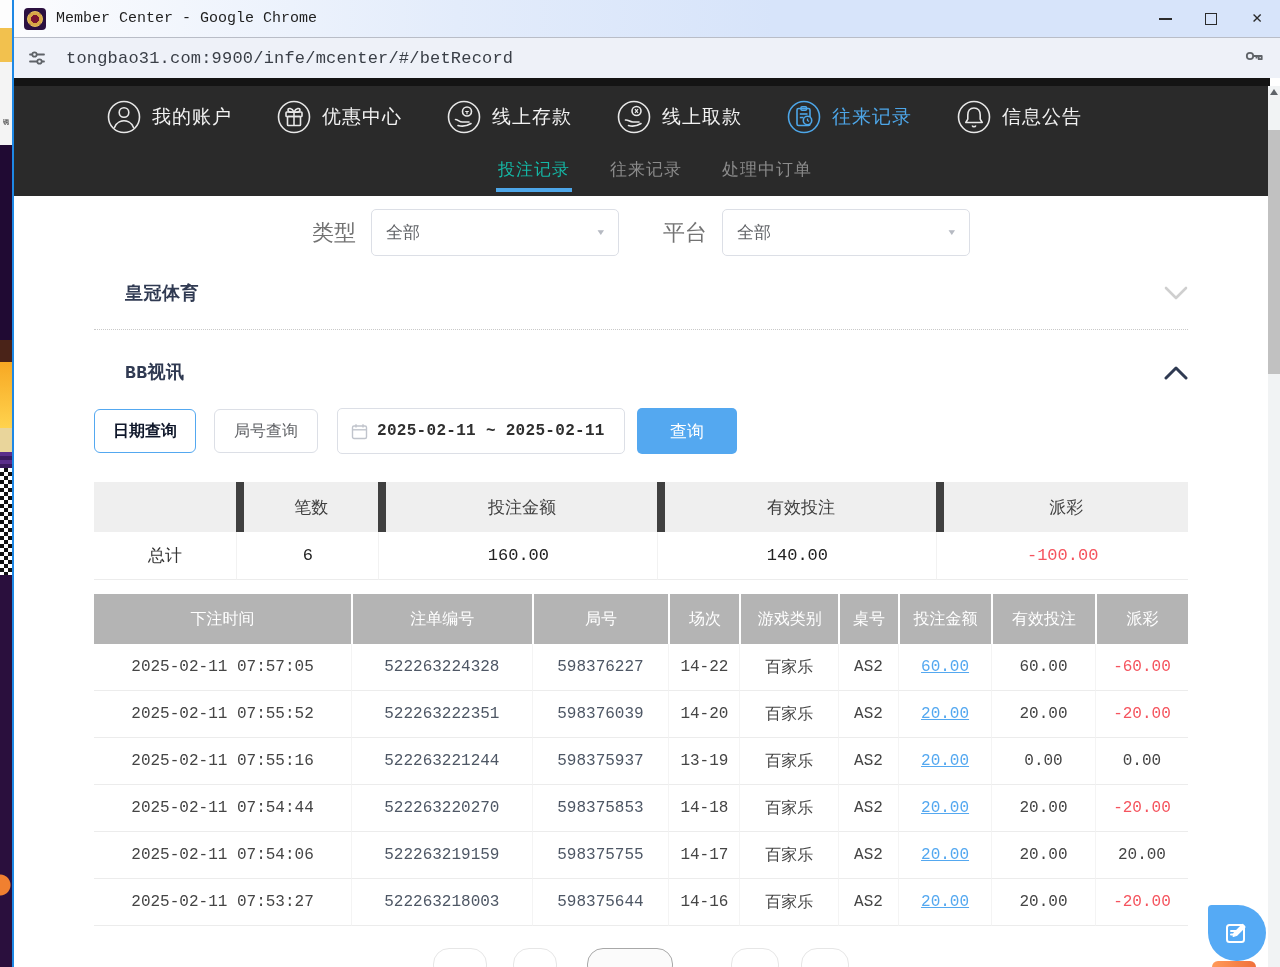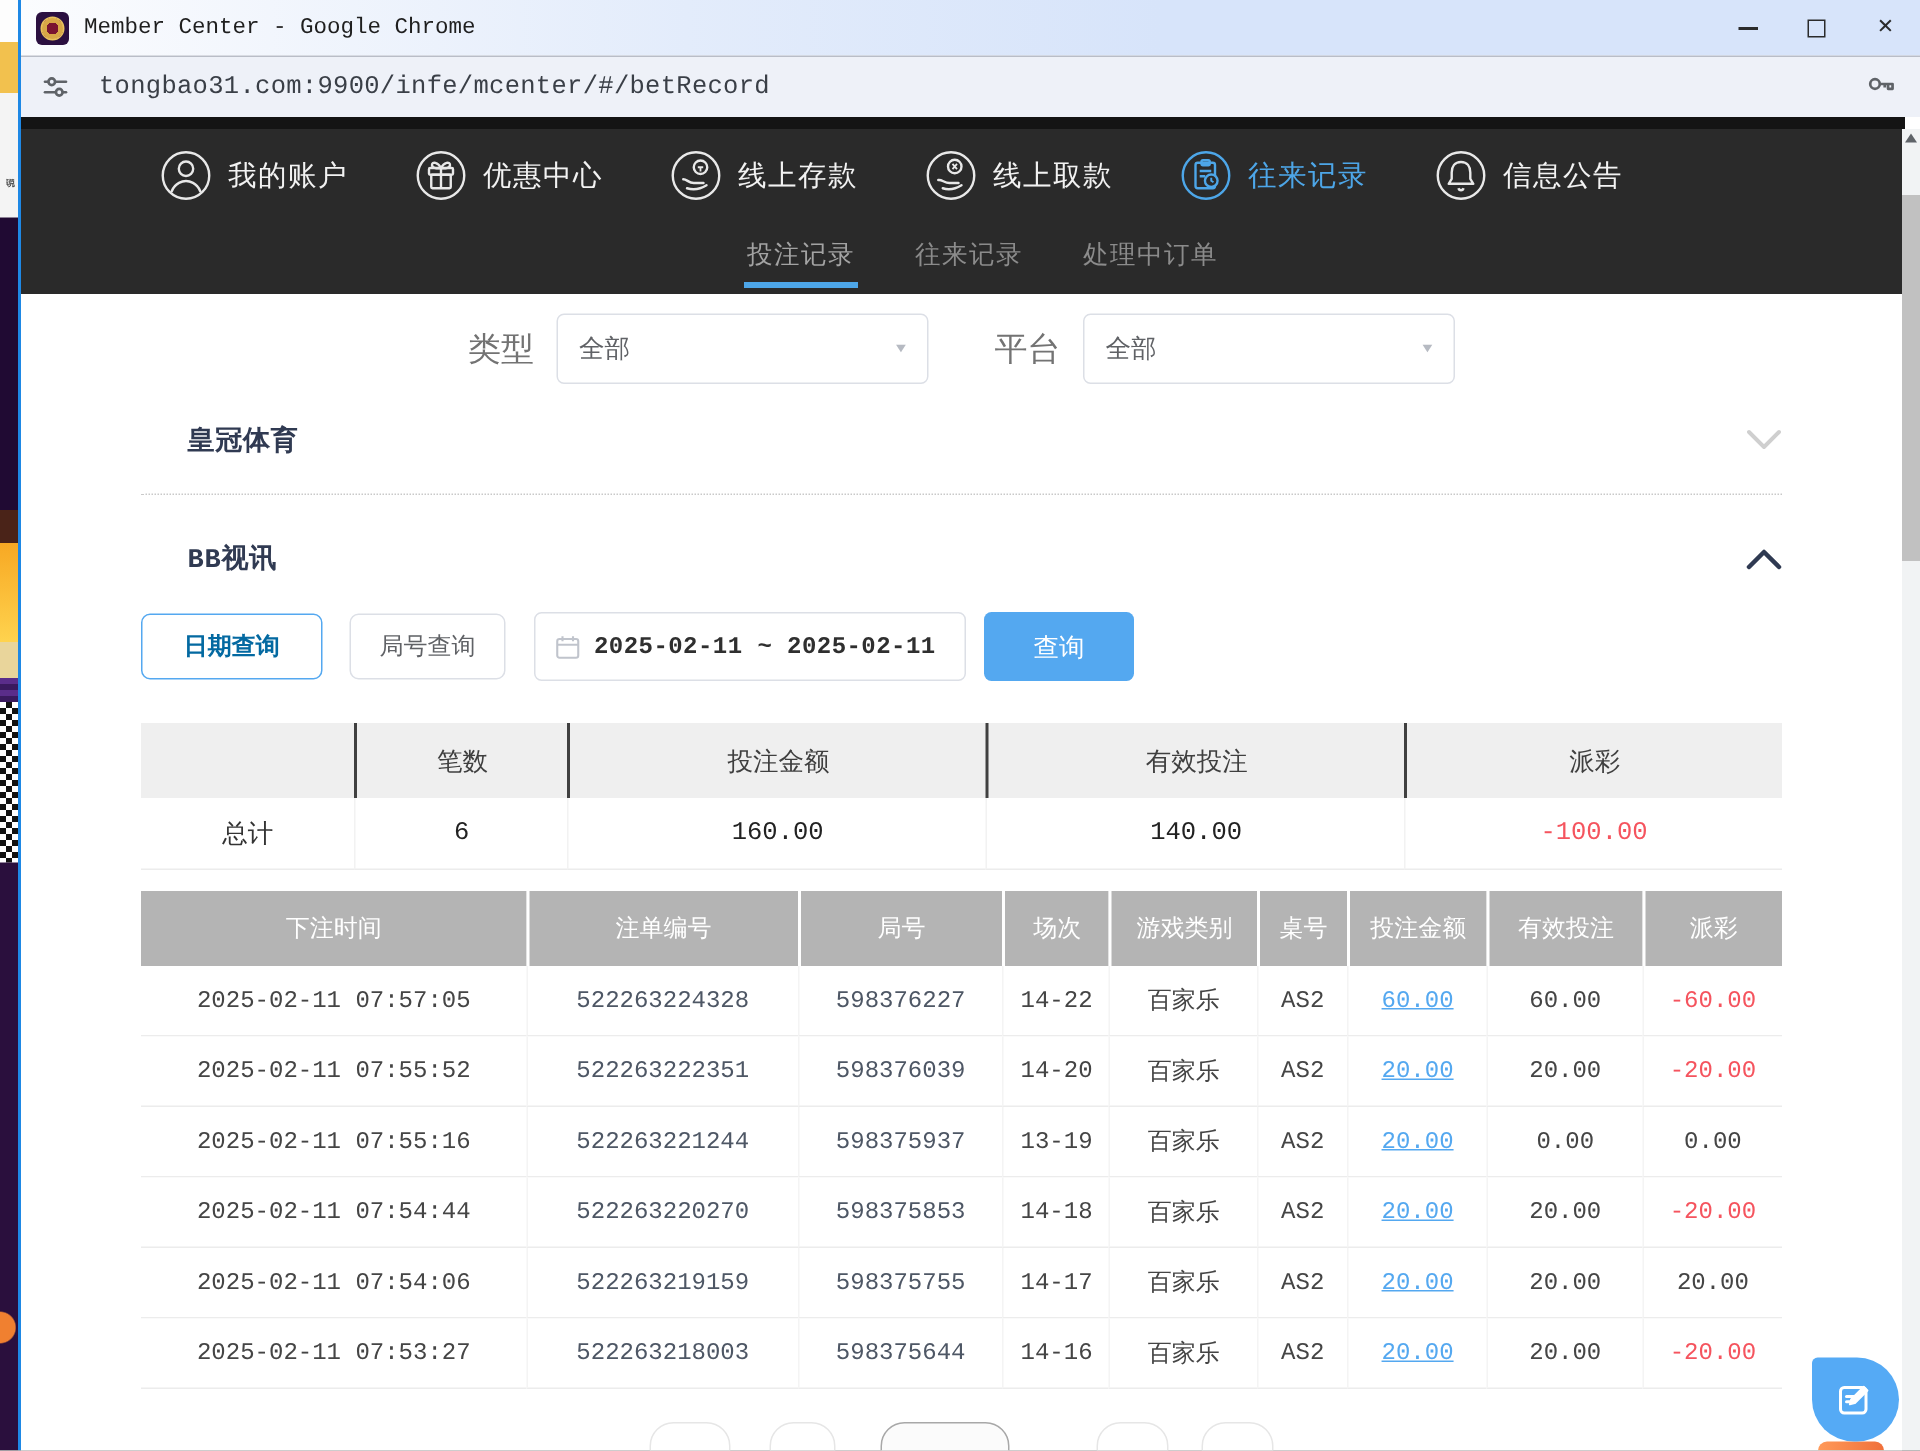--- a/index.html
+++ b/index.html
@@ -54,21 +54,21 @@
   .mainnav { height:62px; background:#2a2a2a; display:flex; align-items:center; padding-left:92px; gap:44px; flex:0 0 auto; }
   .nav-item { display:flex; align-items:center; gap:10px; color:#f2f2f2; cursor:pointer; }
   .nav-item .ic { width:36px; height:36px; color:#e8e8e8; }
   .nav-item .lbl { font-size:19px; letter-spacing:1px; }
   .nav-item.active { color:#4da6e8; }
   .nav-item.active .ic { color:#4da6e8; }
   .ic svg { width:100%; height:100%; display:block; }
 
   .subtabs { height:48px; background:#2a2a2a; display:flex; align-items:flex-start; justify-content:center; gap:40px; flex:0 0 auto; }
   .subtab { font-size:17px; color:#8b8b8b; padding-top:10px; position:relative; height:48px; cursor:pointer; letter-spacing:1px;}
-  .subtab.active { color:#a3a3a3;margin-left:28px; }
+  .subtab.active { color:#14b8a6;margin-left:28px; }
   .subtab.active:after { content:""; position:absolute; left:-2px; right:-2px; bottom:4px; height:4px; background:#4da6e8; }
 
   
   .content { flex:1 1 auto; background:#fff; padding:0 68px 0 68px; position:relative; }
 
   .filterrow { margin-top:13px; display:flex; justify-content:center; gap:44px; }
   .filtergroup { display:flex; align-items:center; }
   .filterlabel { font-size:22px; color:#737373; margin-right:15px; }
   .selectbox { width:248px; height:47px; border:1px solid #dcdfe6; border-radius:5px; display:flex; align-items:center;
                padding:0 14px; font-size:17px; color:#606266; background:#fff; cursor:pointer; }
@@ -79,37 +79,37 @@
   .sectionrow.crown { margin-top:25px; }
   .sectionrow.bb { margin-top:30px; }
   .sectiontitle { font-size:18px; font-weight:bold; color:#303a52; letter-spacing:0.5px;margin-left:31px; }
   .chev { cursor:pointer; display:block; }
 
   .dotted { margin:24px 12px 0 12px; border-top:1px dotted #c9c9c9; height:0; }
 
   .queryrow { margin:24px 12px 0 12px; display:flex; align-items:center; }
   .btn { height:44px; display:flex; align-items:center; justify-content:center; font-size:16px; border-radius:6px;
          background:#fff; cursor:pointer; }
-  .btn-blue-outline { border:1px solid #54a8f0; color:#0369a1; font-weight:bold; width:121px; }
+  .btn-blue-outline { border:1px solid #54a8f0; color:#0f172a; font-weight:bold; width:102px; }
   .btn-gray-outline { border:1px solid #dcdfe6; color:#606266; width:104px; margin-left:18px; }
   .dateinput { margin-left:19px; width:288px; height:46px; border:1px solid #dcdfe6; border-radius:5px;
                display:flex; align-items:center; padding:0 13px; gap:9px; cursor:pointer; }
   .datetext { font-size:16px; color:#2f2f2f; font-weight:bold; letter-spacing:0.3px; }
   .btngroup { display:flex; margin-left:10px; }
   .gbtn { height:46px; width:100px; display:flex; align-items:center; justify-content:center; font-size:17px;
           border:1px solid #e2e2e2; background:#fff; color:#c6c6c6; cursor:pointer; margin-left:-1px; }
   .gbtn:first-child { border-radius:5px 0 0 5px; margin-left:0; }
   .gbtn:last-child { border-radius:0 5px 5px 0; }
   .gbtn.active { border-color:#54a8f0; color:#3f9cee; z-index:2; }
   .btn-solid { background:#54a8f0; color:#fff; border:none; width:100px; height:46px; margin-left:12px; font-size:17px; border-radius:5px;}
 
   
   .sumtable { margin:28px 12px 0 12px; }
   .sumhead, .sumrow { display:grid; grid-template-columns:13% 13% 25.5% 25.5% 23%; }
-  .sumhead .cell { background:#efefef; height:50px; border-left:2px solid #404040; display:flex; align-items:center; justify-content:center;
+  .sumhead .cell { background:#efefef; height:50px; border-left:8px solid #404040; display:flex; align-items:center; justify-content:center;
                    font-size:17px; color:#3f3f3f; }
   .sumhead .cell:first-child { border-left:none; }
   .sumrow .cell { height:48px; display:flex; align-items:center; justify-content:center; font-size:17px; color:#222;
                   border-bottom:1px solid #ececec; border-left:1px solid #f2f2f2; }
   .sumrow .cell:first-child { border-left:none; color:#333; }
 
   
   .bettable { margin:14px 12px 0 12px; }
   .bt-head, .bt-row { display:grid; grid-template-columns:23.5% 16.5% 12.5% 6.5% 9% 5.5% 8.5% 9.5% 8.5%; }
   .bt-head .cell { background:#b4b4b4; color:#fff; height:50px; display:flex; align-items:center; justify-content:center;

